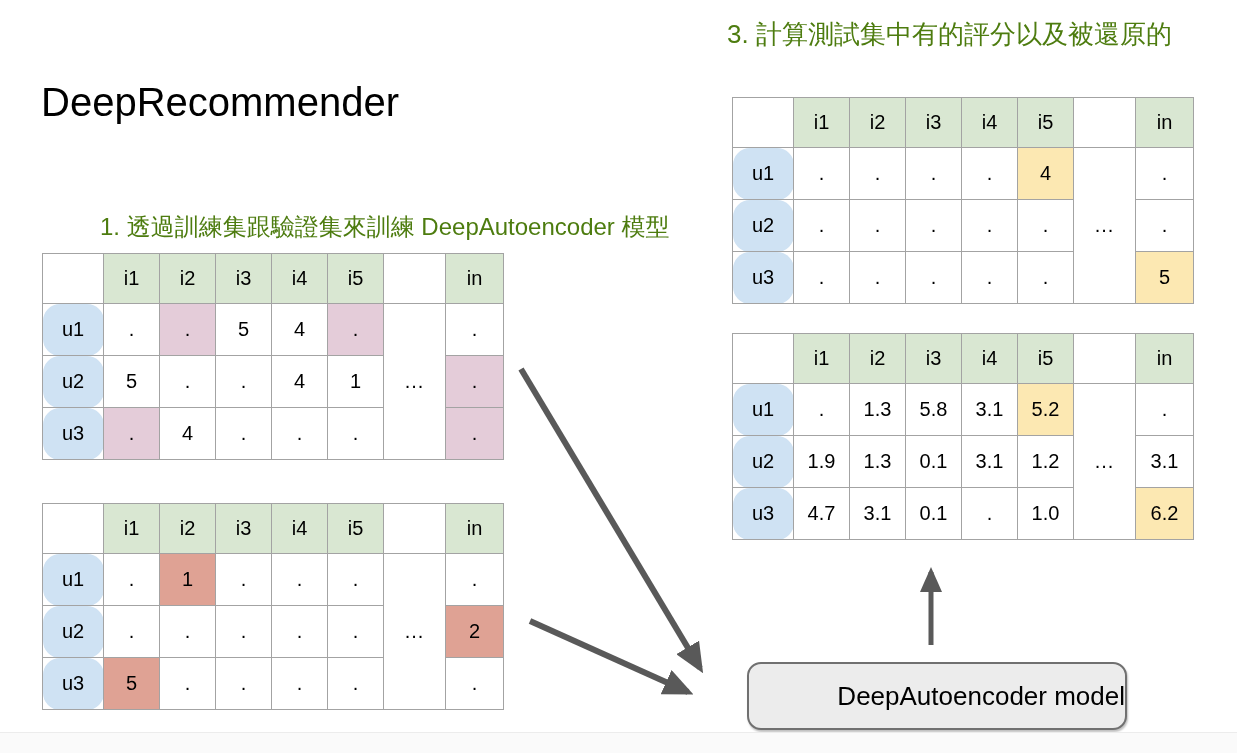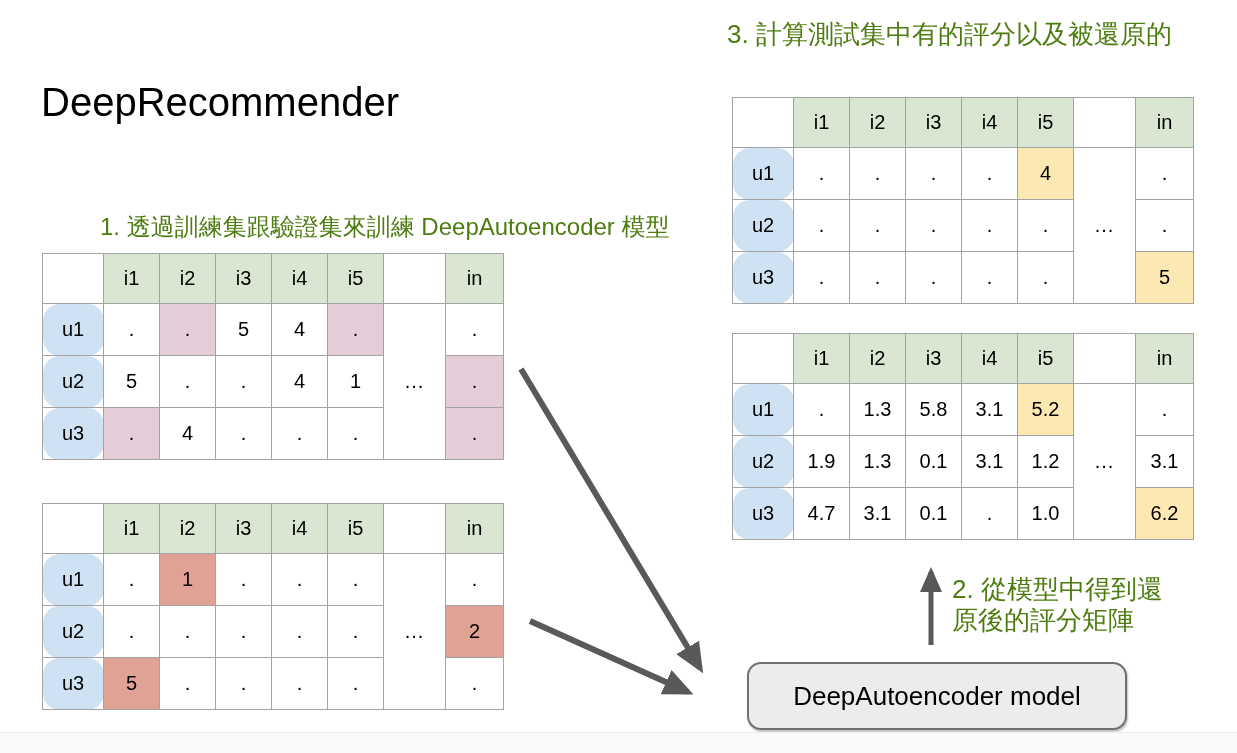--- a/index.html
+++ b/index.html
@@ -51,21 +51,21 @@
   td.gap-cell{background:#ffffff;font-size:20px;letter-spacing:1px;}
   td.hl-pink{background:var(--mask-pink,#e4ccd9);}
   td.hl-salmon{background:var(--mask-salmon,#dfa294);}
   td.hl-yellow{background:var(--mask-yellow,#fce8b2);}
   .model-box{
     position:absolute;left:747px;top:662px;width:380px;height:68px;
     background:var(--model-box-fill,#ececec);
     border:2px solid var(--model-box-border,#707070);
     border-radius:14px;
     box-shadow:1px 2px 2px rgba(0,0,0,0.25);
-    display:flex;align-items:center;justify-content:center;
+    display:flex;align-items:center;justify-content:flex-end;
     font-size:26px;color:#000;
   }
   .arrow-layer{position:absolute;left:0;top:0;width:1237px;height:753px;pointer-events:none;}
   .bottom-strip{
     position:absolute;left:0;bottom:0;width:1237px;height:21px;
     background:#fafafa;border-top:1px solid #ececec;
   }
 </style>
 </head>
 <body>
@@ -73,24 +73,20 @@
 <div class="slide">
 
   <div class="slide-title">DeepRecommender</div>
 
   <div class="step step1">1. 透過訓練集跟驗證集來訓練 DeepAutoencoder 模型</div>
 
   <div class="step step3">
     <div>3. 計算測試集中有的評分以及被還原的</div>
   </div>
 
-  <div class="step step2">
-    <div>2. 從模型中得到還</div>
-    <div>原後的評分矩陣</div>
-  </div>
 
   <div class="tbl tbl-training">
       <table class="rtable">
         <colgroup>
           <col style="width: 61px;">
           <col style="width: 56px;">
           <col style="width: 56px;">
           <col style="width: 56px;">
           <col style="width: 56px;">
           <col style="width: 56px;">

